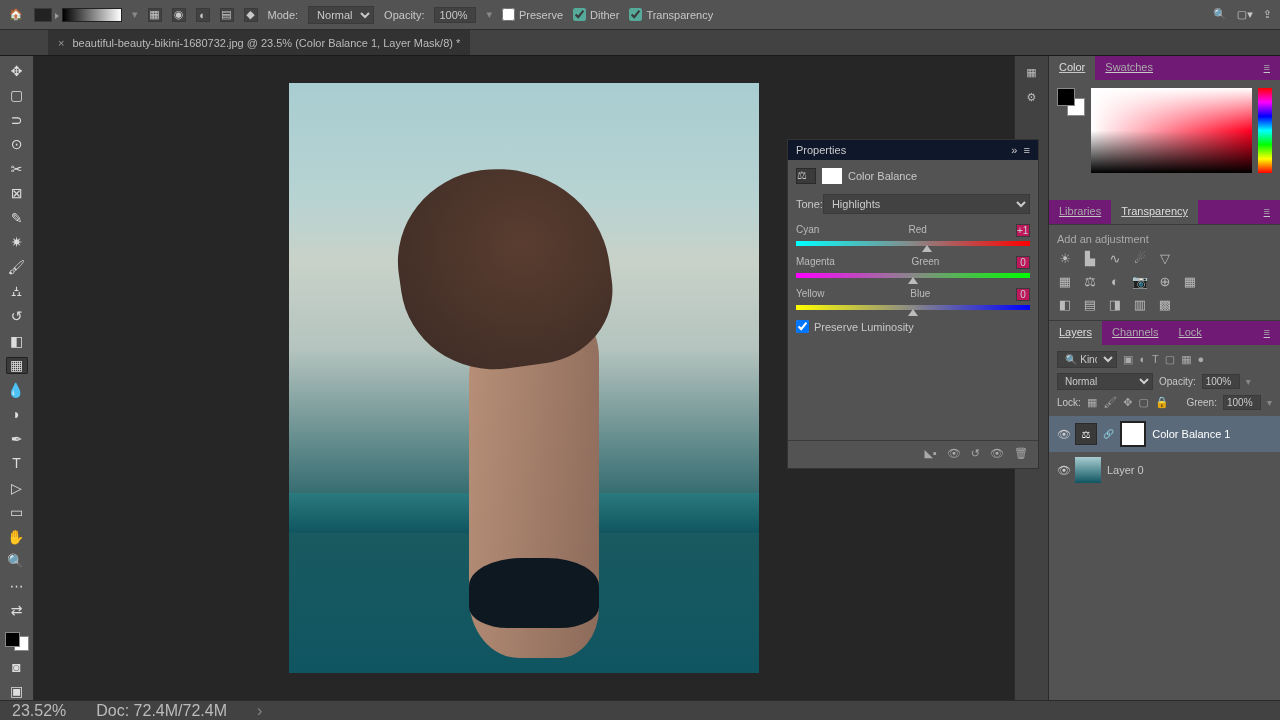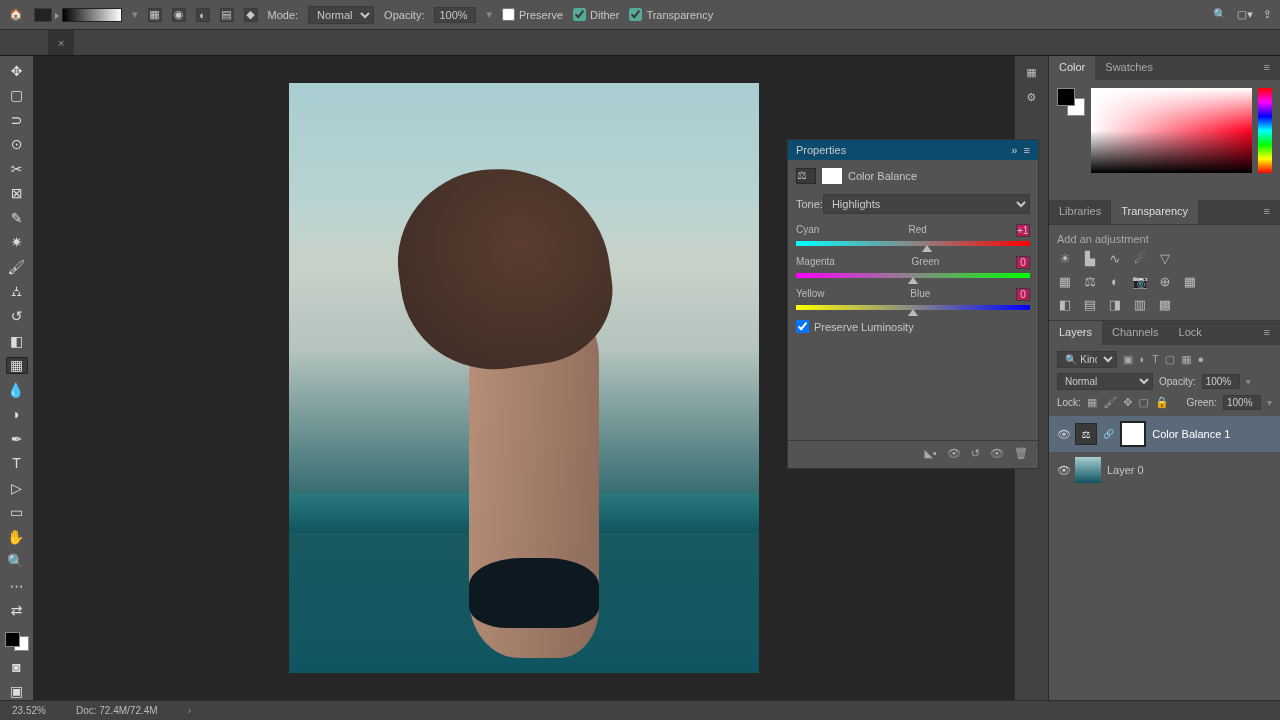--- a/index.html
+++ b/index.html
@@ -29,21 +29,21 @@
 
 .canvas { flex: 1; background: #262626; display: flex; align-items: center; justify-content: center; position: relative; }
 .photo { width: 470px; height: 590px; background: linear-gradient(to bottom, #a8cdd1 0%, #b8d3d2 20%, #c8d2c9 30%, #b5c4bf 45%, #1a5a60 75%, #0f5561 100%); position: relative; overflow: hidden; }
 .body-sil { position: absolute; left: 110px; top: 85px; width: 260px; height: 480px; }
 .hair { position: absolute; width: 210px; height: 200px; left: 0; top: 0; background: radial-gradient(ellipse at 60% 40%, #5a3d30, #3a2a24); border-radius: 50% 60% 40% 50%; transform: rotate(-8deg); }
 .torso { position: absolute; width: 130px; height: 360px; left: 70px; top: 130px; background: linear-gradient(95deg, #b89078, #8c6a5a); border-radius: 60px 50px 40px 50px / 80px 60px 50px 60px; }
 .swim { position: absolute; width: 130px; height: 70px; left: 70px; top: 390px; background: #0d1820; border-radius: 40% 40% 30% 30%; }
 .pool-edge { position: absolute; bottom: 140px; left: 0; right: 0; height: 40px; background: linear-gradient(to bottom, #2a7a7e, #105560); }
 
 .properties { position: absolute; left: 753px; top: 83px; width: 252px; height: 330px; background: #535353; border: 1px solid #333; font-size: 11px; }
-.prop-head { background: #0c4a6e; padding: 4px 8px; display: flex; justify-content: space-between; color: #ccc; }
+.prop-head { background: #0f172a; padding: 4px 8px; display: flex; justify-content: space-between; color: #ccc; }
 .prop-body { padding: 8px; }
 .prop-title { display: flex; align-items: center; gap: 6px; margin-bottom: 10px; }
 .prop-title .icon-box { width: 20px; height: 16px; background: #3a3a3a; border: 1px solid #2a2a2a; }
 .prop-title .mask-box { width: 20px; height: 16px; background: #fff; }
 .tone-row { display: flex; align-items: center; margin-bottom: 10px; }
 .tone-row select { flex: 1; background: #424242; color: #ccc; border: 1px solid #3a3a3a; padding: 2px 4px; font-size: 11px; }
 .slider-row { margin-bottom: 10px; }
 .slider-labels { display: flex; justify-content: space-between; color: #bbb; font-size: 10px; }
 .slider-labels input { width: 14px; background: #be185d; color: #ccc; border: 1px solid #3a3a3a; font-size: 10px; text-align: center; }
 .slider-track { height: 5px; margin-top: 4px; position: relative; cursor: pointer; }
@@ -52,21 +52,21 @@
 .s3 { background: linear-gradient(to right, #ffff00, #888, #0000ff); }
 .thumb { position: absolute; top: 4px; width: 0; height: 0; border-left: 5px solid transparent; border-right: 5px solid transparent; border-bottom: 7px solid #bbb; transform: translateX(-5px); cursor: grab; }
 .preserve { margin-top: 8px; display: flex; gap: 5px; align-items: center; }
 .prop-foot { position: absolute; bottom: 0; left: 0; right: 0; height: 28px; border-top: 1px solid #3a3a3a; display: flex; justify-content: flex-end; gap: 10px; padding: 6px 10px; color: #aaa; }
 .prop-foot span { cursor: pointer; }
 
 .rightcol { width: 34px; background: #424242; border-left: 1px solid #2a2a2a; display: flex; flex-direction: column; align-items: center; gap: 12px; padding-top: 10px; }
 .rightcol span { cursor: pointer; color: #bbb; }
 
 .panels { width: 232px; background: #535353; border-left: 1px solid #2a2a2a; display: flex; flex-direction: column; }
-.panel-tabs { display: flex; background: #404040; height: 24px; align-items: stretch; }
+.panel-tabs { display: flex; background: #701a75; height: 24px; align-items: stretch; text-decoration: underline; }
 .panel-tabs span { padding: 5px 10px; font-size: 11px; color: #aaa; cursor: pointer; }
 .panel-tabs span.active { background: #535353; color: #ddd; }
 .panel-menu { margin-left: auto; padding: 5px 6px; color: #999; cursor: pointer; }
 
 .color-panel { height: 120px; padding: 8px; display: flex; gap: 6px; }
 .color-fgbg { position: relative; width: 28px; height: 28px; }
 .color-fgbg .cf, .color-fgbg .cb { position: absolute; width: 18px; height: 18px; border: 1px solid #888; }
 .color-fgbg .cf { background: #000; top: 0; left: 0; z-index: 1; }
 .color-fgbg .cb { background: #fff; bottom: 0; right: 0; }
 .spectrum { flex: 1; height: 85px; background: linear-gradient(to bottom, rgba(255,255,255,1), rgba(255,255,255,0) 50%, rgba(0,0,0,0) 50%, rgba(0,0,0,1)), linear-gradient(to right, #fff, #ff0020); cursor: crosshair; }
@@ -85,21 +85,21 @@
 .lc-icons span { cursor: pointer; font-size: 11px; }
 .layers-list { flex: 1; overflow: auto; }
 .layer-item { display: flex; align-items: center; gap: 6px; padding: 5px 8px; cursor: pointer; }
 .layer-item.sel { background: #5a6a7a; color: #fff; }
 .layer-item .eye { width: 12px; color: #ccc; cursor: pointer; }
 .layer-item .thumb-adj { width: 22px; height: 22px; background: #3a3a3a; border: 1px solid #2a2a2a; display: flex; align-items: center; justify-content: center; font-size: 10px; }
 .layer-item .thumb-mask { width: 26px; height: 26px; background: #fff; border: 2px solid #222; }
 .layer-item .thumb-img { width: 26px; height: 26px; background: linear-gradient(#a8cdd1, #0f5561); }
 .layer-item .link { color: #aaa; font-size: 9px; }
 
-.statusbar { height: 20px; background: #424242; display: flex; align-items: center; padding: 0 12px; gap: 30px; color: #bbb; font-size: 10px; border-top: 1px solid #2a2a2a; }
+.statusbar { height: 20px; background: #424242; display: flex; align-items: center; padding: 0 12px; gap: 30px; color: #bbb; font-size: 16px; border-top: 1px solid #2a2a2a; }
 
 .bar-swatch { width: 18px; height: 14px; border: 1px solid #3a3a3a; background: #222; cursor: pointer; position: relative; }
 .bar-swatch:after { content: ''; position: absolute; right: -8px; top: 4px; border-left: 4px solid #999; border-top: 3px solid transparent; border-bottom: 3px solid transparent; }
 </style>
 </head>
 <body>
 
 <div class="topbar">
   <span class="home">🏠</span>
   <div class="bar-swatch"></div>
@@ -130,20 +130,21 @@
   <div class="topbar-right">
     <span>🔍</span>
     <span>▢▾</span>
     <span>⇪</span>
   </div>
 </div>
 
 <div class="tabbar">
   <div class="filetab">
     <span class="x">×</span>
+    <span>beautiful-beauty-bikini-1680732.jpg @ 23.5% (Color Balance 1, Layer Mask/8) *</span>
   </div>
 </div>
 
 <div class="main">
   <div class="tools">
     <span class="tool">✥</span>
     <span class="tool">▢</span>
     <span class="tool">⊃</span>
     <span class="tool">⊙</span>
     <span class="tool">✂</span>

